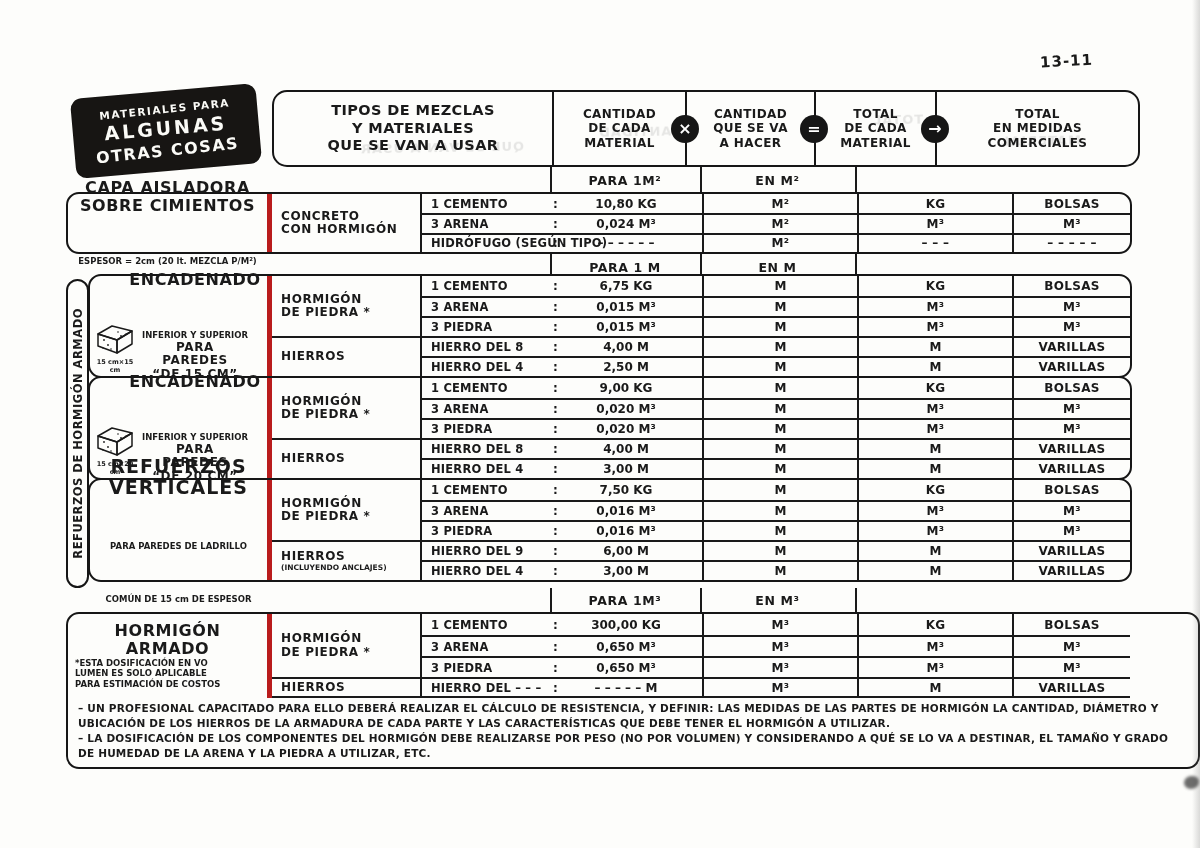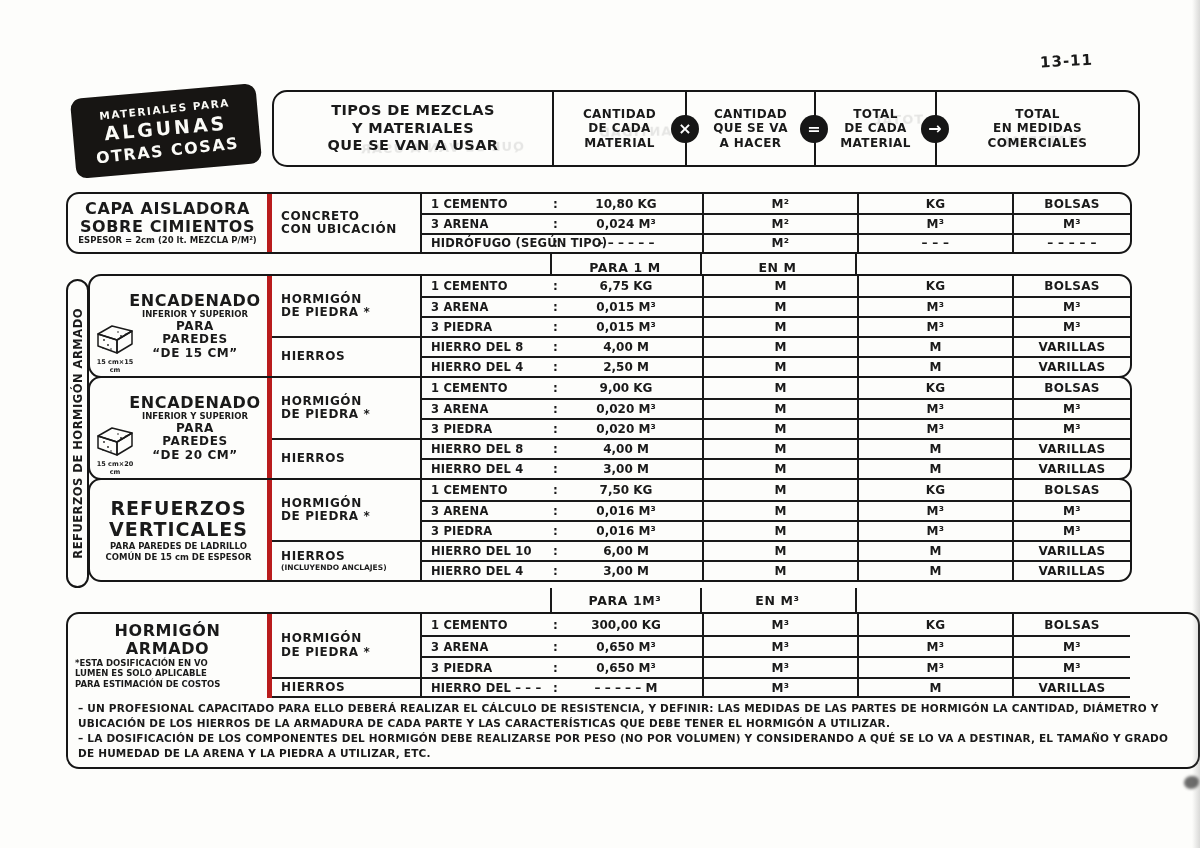--- a/index.html
+++ b/index.html
@@ -60,21 +60,21 @@
              border-right:2px solid #1a1a1a; padding-left:9px; text-align:left; }
   .c-item  { padding-left:9px; font-weight:bold; font-size:11.5px; white-space:nowrap; letter-spacing:.2px; }
   .c-qty   { font-weight:bold; font-size:12px; }
   .c-qty .colon { width:12px; text-align:left; padding-left:1px; }
   .c-qty .qty-val { flex:1; text-align:center; padding-right:14px; }
   .c-unit  { justify-content:center; font-weight:bold; font-size:12px; border-left:2px solid #1a1a1a; letter-spacing:.3px; }
 
   .h-xl { font-size:19px; font-weight:bold; letter-spacing:1px; line-height:1.15; }
   .h-lg { font-size:16px; font-weight:bold; letter-spacing:.6px; line-height:1.1; }
   .h-md { font-size:12px; font-weight:bold; letter-spacing:.6px; line-height:1.12; }
-  .h-xs { font-size:8.5px; font-weight:bold; line-height:1.25; }
+  .h-xs { font-size:8.5px; font-weight:bold; line-height:1.25;margin-top:42px; }
   .h-xsl{ font-size:8.5px; font-weight:bold; line-height:1.25; align-self:flex-start; text-align:left; padding-left:4px; }
   .h-xxs{ font-size:7.5px; font-weight:bold; line-height:1.2; }
 
   .sketch { position:absolute; left:3px; bottom:2px; width:44px; text-align:center; }
   .sketch-cap { font-size:6.5px; font-weight:bold; margin-top:-1px; }
 
   .notes { padding:3px 12px 6px 10px; font-size:10.5px; font-weight:600; line-height:1.42; letter-spacing:.2px; }
   .note-line { margin-bottom:0px; }
 
   .ghost { position:absolute; transform:scaleX(-1) rotate(1deg); opacity:.10; filter:blur(.5px);
@@ -117,32 +117,39 @@
         <span>×</span>
       </div>
     <div class="hicon" style="left:540px">
         <span>=</span>
       </div>
     <div class="hicon" style="left:661px">
         <span>→</span>
       </div>
   </div>
 
+  <div class="strip" style="top:167px;height:25px">
+    <div class="tick" style="left:550px"></div>
+    <div class="tick" style="left:700px"></div>
+    <div class="tick" style="left:855px"></div>
+    <div class="strip-para">PARA 1M²</div>
+    <div class="strip-en">EN M²</div>
+  </div>
 
   <div id="slot-s0" class="slot" style="left:66px; top:192px">
       <div class="section-box">
         <div class="sec-grid" style="grid-template-columns: 204px 150px 130px 150px 155px 155px 118px; grid-template-rows: repeat(3, 1fr); height: 58px;">
           <div class="cell c-name" style="grid-area: 1 / 1 / 4;">
             <div class="h-lg">CAPA AISLADORA</div>
             <div class="h-lg">SOBRE CIMIENTOS</div>
             <div class="h-xs">ESPESOR = 2cm (20 lt. MEZCLA P/M²)</div>
           </div>
           <div class="cell c-group" style="grid-area: 1 / 2 / 4;">
             <div class="h-md">CONCRETO</div>
-            <div class="h-md">CON UBICACIÓN</div>
+            <div class="h-md">CON HORMIGÓN</div>
           </div>
           <div class="cell c-item" style="grid-area: 1 / 3;">1 CEMENTO</div>
           <div class="cell c-qty" style="grid-area: 1 / 4;">
             <div class="colon">:</div>
             <div class="qty-val">10,80 KG</div>
           </div>
           <div class="cell c-unit" style="grid-area: 1 / 5;">M²</div>
           <div class="cell c-unit" style="grid-area: 1 / 6;">KG</div>
           <div class="cell c-unit" style="grid-area: 1 / 7;">BOLSAS</div>
           <div class="cell c-item bt" style="grid-area: 2 / 3;">3 ARENA</div>
@@ -358,21 +365,21 @@
           <div class="cell c-unit bt" style="grid-area: 2 / 6;">M³</div>
           <div class="cell c-unit bt" style="grid-area: 2 / 7;">M³</div>
           <div class="cell c-item bt" style="grid-area: 3 / 3;">3 PIEDRA</div>
           <div class="cell c-qty bt" style="grid-area: 3 / 4;">
             <div class="colon">:</div>
             <div class="qty-val">0,016 M³</div>
           </div>
           <div class="cell c-unit bt" style="grid-area: 3 / 5;">M</div>
           <div class="cell c-unit bt" style="grid-area: 3 / 6;">M³</div>
           <div class="cell c-unit bt" style="grid-area: 3 / 7;">M³</div>
-          <div class="cell c-item bt" style="grid-area: 4 / 3;">HIERRO DEL 10</div>
+          <div class="cell c-item bt" style="grid-area: 4 / 3;">HIERRO DEL 9</div>
           <div class="cell c-qty bt" style="grid-area: 4 / 4;">
             <div class="colon">:</div>
             <div class="qty-val">6,00 M</div>
           </div>
           <div class="cell c-unit bt" style="grid-area: 4 / 5;">M</div>
           <div class="cell c-unit bt" style="grid-area: 4 / 6;">M</div>
           <div class="cell c-unit bt" style="grid-area: 4 / 7;">VARILLAS</div>
           <div class="cell c-item bt" style="grid-area: 5 / 3;">HIERRO DEL 4</div>
           <div class="cell c-qty bt" style="grid-area: 5 / 4;">
             <div class="colon">:</div>

